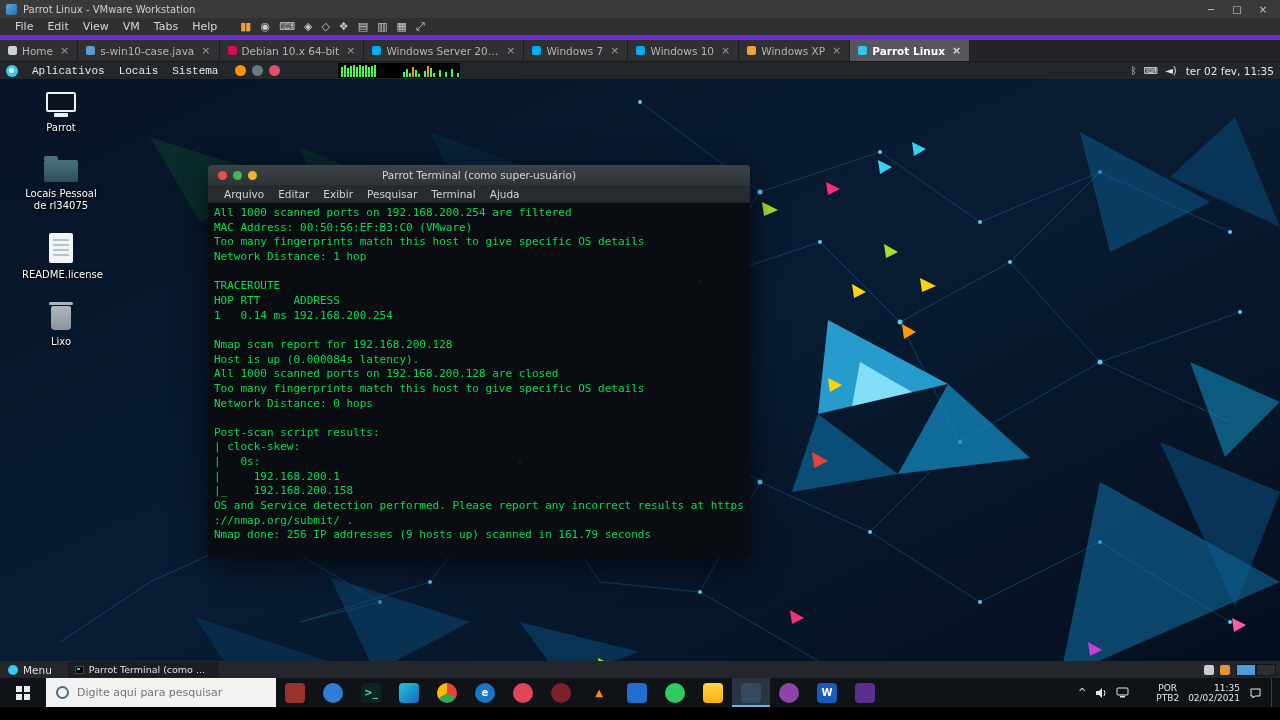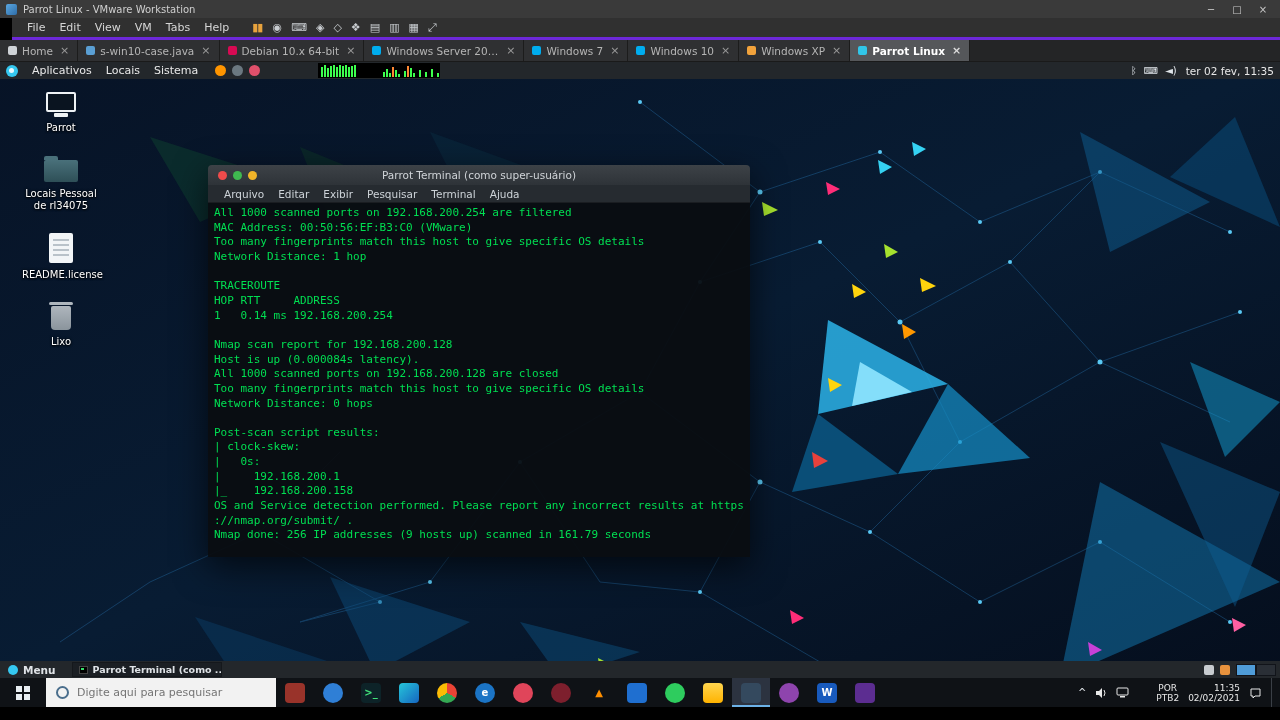--- a/index.html
+++ b/index.html
@@ -7,41 +7,41 @@
   body { font-family:"DejaVu Sans", sans-serif; user-select:none; }
   #screen { position:relative; width:1280px; height:720px; background:#000; }
 
   
   .vmw-titlebar { height:18px; background:#3a3a3a; display:flex; align-items:center; padding:0 4px; color:#cfcfcf; font-size:10px; }
   .vmw-appicon { width:11px; height:11px; border-radius:2px; background:linear-gradient(135deg,#5aa7e0,#2f6da8); margin:0 6px 0 2px; }
   .vmw-title { flex:0 0 auto; }
   .vmw-tb-spacer { flex:1; }
   .vmw-ctrl { width:26px; text-align:center; font-size:10px; color:#c8c8c8; cursor:default; }
 
-  .vmw-menubar { height:22px; background:#303030; display:flex; align-items:center; padding:0 8px; border-bottom:3px solid #6d28d9;margin-left:12px; }
+  .vmw-menubar { height:22px; background:#303030; display:flex; align-items:center; padding:0 8px; border-bottom:5px solid #6d28d9; }
   .vmw-menu-item { color:#d6d6d6; font-size:11px; padding:0 7px; }
   .vmw-toolbar { display:flex; align-items:center; margin-left:16px; gap:10px; }
   .vmw-tool { font-size:11px; line-height:1; letter-spacing:-1px; }
 
   .vmw-tabbar { height:22px; background:#242526; display:flex; align-items:stretch; border-bottom:1px solid #1a1a1a; }
   .vmw-tab { display:flex; align-items:center; gap:5px; padding:0 8px; font-size:10.5px; color:#b5b5b5; background:#2f3032; border-right:1px solid #1c1c1c; max-width:160px; white-space:nowrap; }
   .vmw-tab.active { background:#55575a; color:#fff; font-weight:bold; }
   .tab-ic { width:9px; height:9px; border-radius:2px; flex:0 0 auto; }
   .tab-label { overflow:hidden; text-overflow:ellipsis; }
   .tab-close::before { content:"×"; color:#9a9a9a; font-size:11px; margin-left:2px; }
   .vmw-tab.active .tab-close::before { color:#ddd; }
 
   
   .vm-display { position:relative; width:1280px; height:616px; background:#06101f; overflow:hidden; }
   .wallpaper { position:absolute; inset:0; width:100%; height:100%; }
 
   .parrot-panel { position:absolute; top:0; left:0; right:0; height:17px; background:#23272b; display:flex; align-items:center; padding:0 6px; color:#e8e8e8; font-size:11px; z-index:5; }
   .parrot-logo { width:12px; height:12px; border-radius:50%; background:#35c8f0; position:relative; margin-right:7px; }
   .parrot-logo::after { content:""; position:absolute; left:3px; top:3px; width:5px; height:5px; border-radius:50%; background:#eaf9ff; }
-  .pp-menu { padding:0 7px; }
+  .pp-menu { padding:0 7px;font-family:Liberation Mono, monospace; }
   .pp-launchers { display:flex; gap:6px; margin-left:10px; align-items:center; }
   .pp-launcher { width:11px; height:11px; border-radius:50%; }
   .sys-mon { margin-left:58px; background:#000; height:15px; display:flex; align-items:flex-end; padding:1px; }
   .pp-right { margin-left:auto; display:flex; align-items:center; gap:9px; }
   .pp-status { font-size:10px; color:#dfe4e8; }
   .pp-clock { font-size:10.5px; }
 
   .desk-icons { position:absolute; left:22px; top:30px; width:78px; display:flex; flex-direction:column; gap:20px; z-index:4; }
   .desk-icon { text-align:center; }
   .di-glyph { display:block; margin:0 auto 6px; position:relative; }
@@ -60,21 +60,21 @@
   .term-titlebar { height:20px; background:linear-gradient(#3d4247,#2e3338); display:flex; align-items:center; position:relative; }
   .tl-dots { display:flex; gap:6px; margin-left:10px; }
   .tl-dot { width:9px; height:9px; border-radius:50%; }
   .term-title { position:absolute; left:0; right:0; text-align:center; color:#d0d4d8; font-size:10.5px; pointer-events:none; }
   .term-menubar { height:18px; background:#262b30; display:flex; align-items:center; padding-left:10px; gap:2px; border-bottom:1px solid #1a1d21; }
   .term-menu-item { color:#cdd3d8; font-size:10.5px; padding:0 6px; }
   .term-body { height:354px; background:rgba(10,13,17,0.95); padding:3px 6px; font-family:"DejaVu Sans Mono", monospace; font-size:11px; line-height:14.65px; color:#00df52; overflow:hidden; }
   .tline { white-space:pre; min-height:14.65px; }
 
   
-  .parrot-taskbar { position:absolute; left:0; right:0; bottom:0; height:17px; background:#23272b; display:flex; align-items:center; padding:0 4px; z-index:5; color:#dfe3e7; font-size:10.5px;font-weight:bold; }
+  .parrot-taskbar { position:absolute; left:0; right:0; bottom:0; height:17px; background:#23272b; display:flex; align-items:center; padding:0 4px; z-index:5; color:#dfe3e7; font-size:10.5px; }
   .pt-menu-btn { display:flex; align-items:center; gap:5px; padding:0 8px 0 4px; height:15px; }
   .pt-menu-ic { width:10px; height:10px; border-radius:50%; background:#35c8f0; }
   .pt-win-btn { display:flex; align-items:center; gap:5px; margin-left:8px; background:#1b1f24; border:1px solid #15181c; height:15px; padding:0 6px; width:150px; font-size:9.5px; overflow:hidden; white-space:nowrap; }
   .pt-win-ic { width:9px; height:8px; background:#000; border:1px solid #444; position:relative; flex:0 0 auto; }
   .pt-win-ic::after { content:""; position:absolute; left:1px; top:1px; width:3px; height:2px; background:#35e06b; }
   .pt-right { margin-left:auto; display:flex; align-items:center; gap:6px; }
   .pt-mini { width:10px; height:10px; border-radius:2px; background:#c8ccd0; }
   .pt-mini.orange { background:#e8923d; }
   .pager { display:flex; }
   .pager-cell { width:20px; height:12px; border:1px solid #11141a; background:#2a2f36; }

